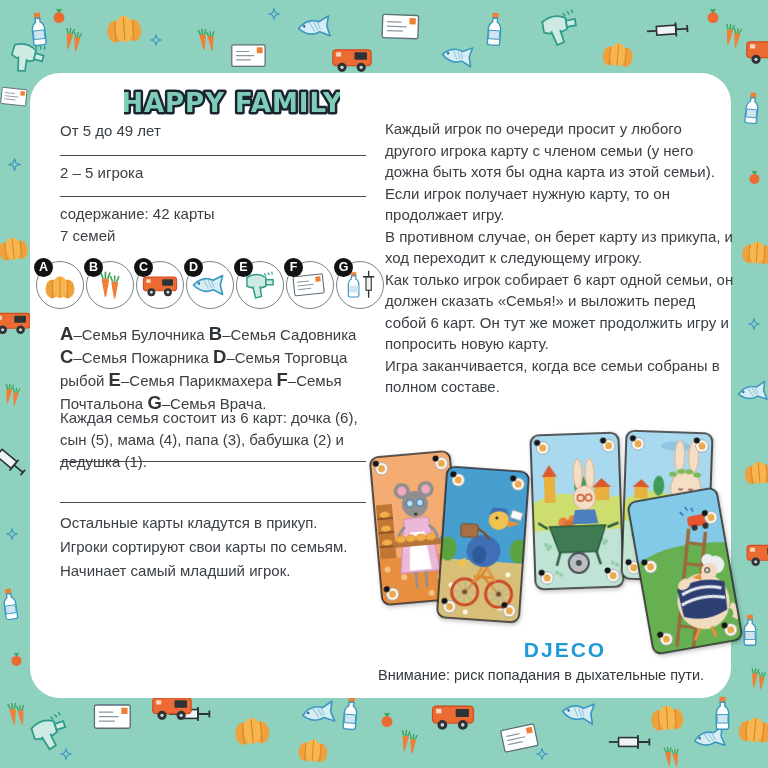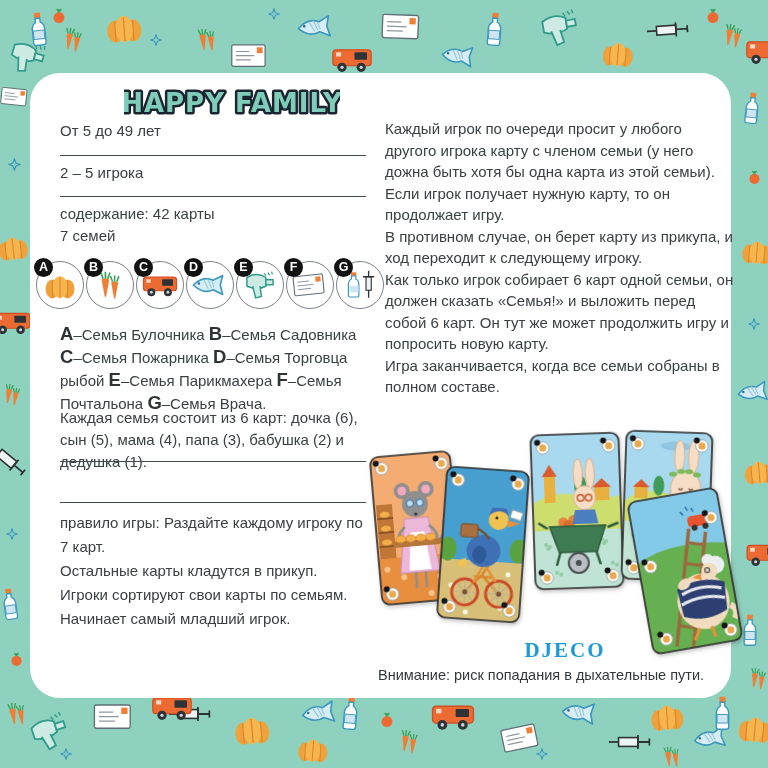--- a/index.html
+++ b/index.html
@@ -24,21 +24,21 @@
              text-align:center;z-index:2}
   .legend{position:absolute;left:30px;top:250px;width:314px;font-size:15px;line-height:22px}
   .legend .fl{font-size:18.5px;font-weight:700;color:#2e3338}
   .block{position:absolute;left:30px;width:312px;font-size:15px;line-height:22px}
   .rules{position:absolute;left:30px;top:438px;width:314px;font-size:15px}
   .rules div{line-height:24px}
   .right-col{position:absolute;left:355px;top:45px;width:350px;font-size:15px;line-height:21.5px}
   .card{position:absolute;filter:drop-shadow(1px 2px 2px rgba(50,50,50,.3))}
   .brand{position:absolute;left:435px;top:565px;width:200px;text-align:center;font-size:21px;
          font-weight:800;color:#1e9ad6;letter-spacing:2px;
-         font-family:Liberation Serif, serif}
+         font-family:Liberation Sans, sans-serif}
   .warning{position:absolute;left:348px;top:594px;width:364px;text-align:left;font-size:14.5px;color:#33383c}
 </style>
 </head>
 <body>
 
 <div class="stage">
 
 <svg class="defs" aria-hidden="true">
   <defs>
     <symbol id="s-bread" viewBox="0 0 40 34">
@@ -364,21 +364,20 @@
     <span><b class="fl">E</b><span>–Семья Парикмахера</span> </span>
     <span><b class="fl">F</b><span>–Семья Почтальона</span> </span>
     <span><b class="fl">G</b><span>–Семья Врача.</span></span>
   </div>
 
   <div class="block" style="top:334px">Каждая семья состоит из 6 карт: дочка (6), сын (5), мама (4), папа (3), бабушка (2) и дедушка (1).</div>
   <div class="hr" style="top:388px"></div>
   <div class="hr" style="top:429px"></div>
 
   <div class="rules">
-    <div>правило игры: Раздайте каждому игроку по 7 карт.</div>
     <div>Остальные карты кладутся в прикуп.</div>
     <div>Игроки сортируют свои карты по семьям.</div>
     <div>Начинает самый младший игрок.</div>
   </div>
 
   <div class="right-col">
     <div>Каждый игрок по очереди просит у любого другого игрока карту с членом семьи (у него дожна быть хотя бы одна карта из этой семьи).</div>
     <div>Если игрок получает нужную карту, то он продолжает игру.</div>
     <div>В противном случае, он берет карту из прикупа, и ход переходит к следующему игроку.</div>
     <div>Как только игрок собирает 6 карт одной семьи, он должен сказать «Семья!» и выложить перед собой 6 карт. Он тут же может продолжить игру и попросить новую карту.</div>

